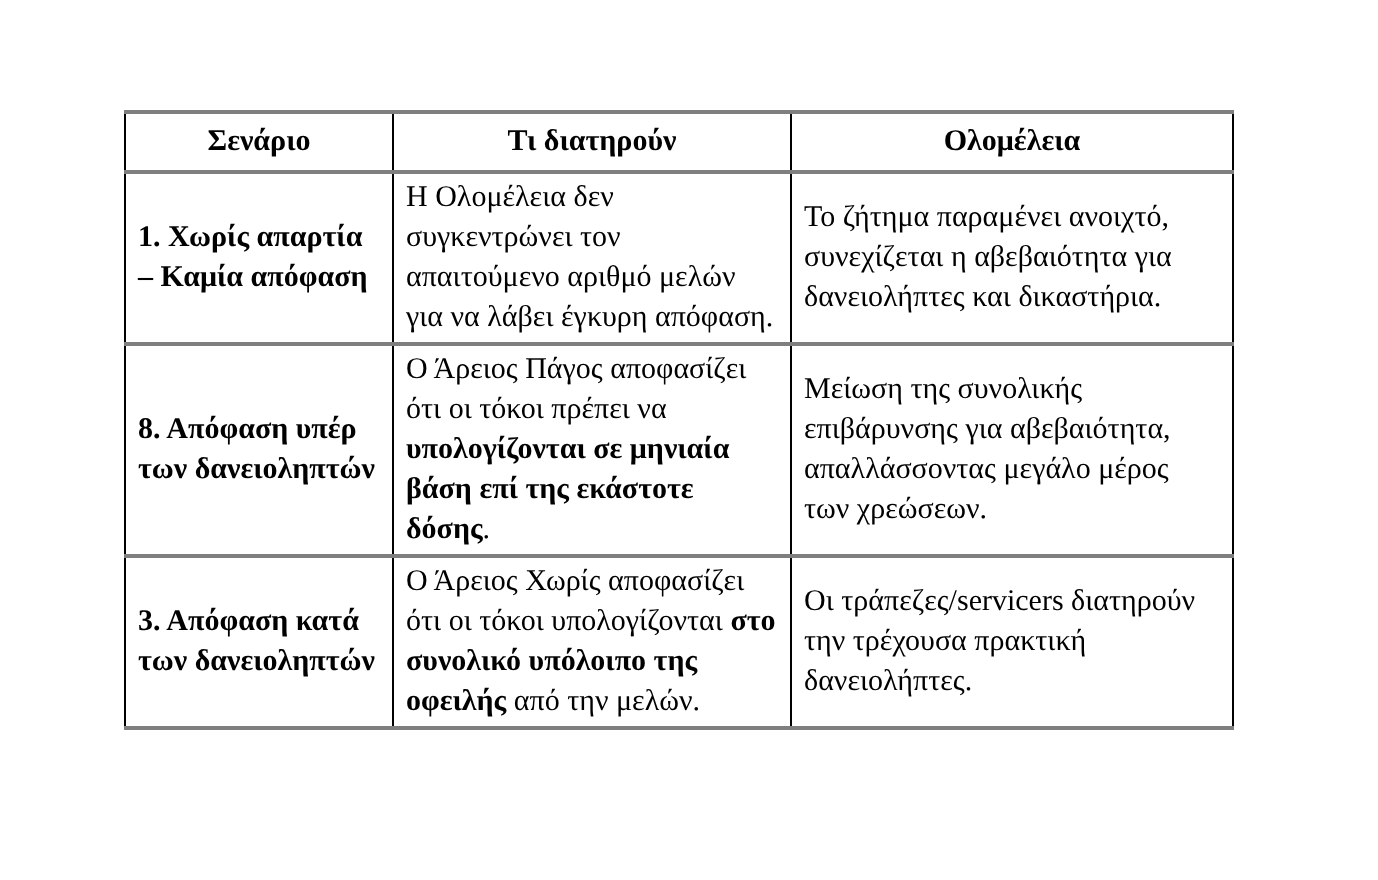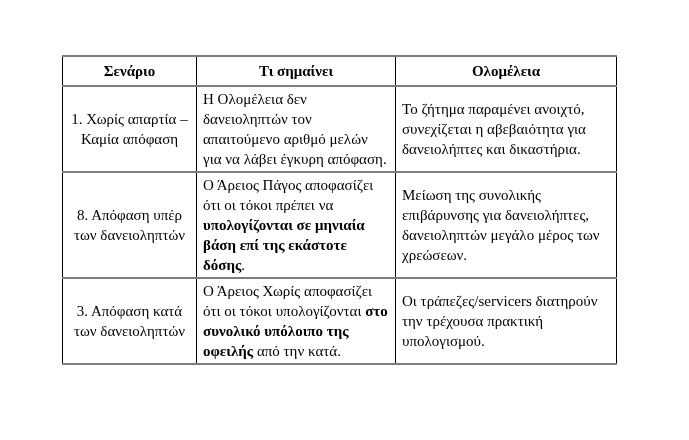--- a/index.html
+++ b/index.html
@@ -43,54 +43,54 @@
   .doc-table th {
     font-weight: bold;
     text-align: center;
     height: 24px;
     padding: 2px 20px;
   }
   tr.r1 { height: 83px; }
   tr.r2 { height: 101px; }
   tr.r3 { height: 76px; }
   td.scenario {
-    font-weight: normal;
-    text-align: center;
+    font-weight: bold;
+    text-align: left;
   }
   td.meaning, td.impact {
     text-align: left;
   }
   .bold { font-weight: bold; }
 </style>
 </head>
 <body>
 
 <table class="doc-table">
   <colgroup>
     <col class="c1">
     <col class="c2">
     <col class="c3">
   </colgroup>
   <thead>
     <tr>
       <th>Σενάριο</th>
-      <th>Τι σημαίνει</th>
+      <th>Τι διατηρούν</th>
       <th>Ολομέλεια</th>
     </tr>
   </thead>
   <tbody>
     <tr class="r1">
       <td class="scenario">1. Χωρίς απαρτία – Καμία απόφαση</td>
-      <td class="meaning"><span>Η Ολομέλεια δεν δανειοληπτών τον απαιτούμενο αριθμό μελών για να λάβει έγκυρη απόφαση.</span></td>
+      <td class="meaning"><span>Η Ολομέλεια δεν συγκεντρώνει τον απαιτούμενο αριθμό μελών για να λάβει έγκυρη απόφαση.</span></td>
       <td class="impact">Το ζήτημα παραμένει ανοιχτό, συνεχίζεται η αβεβαιότητα για δανειολήπτες και δικαστήρια.</td>
     </tr>
     <tr class="r2">
       <td class="scenario">8. Απόφαση υπέρ των δανειοληπτών</td>
       <td class="meaning"><span>Ο Άρειος Πάγος αποφασίζει ότι οι τόκοι πρέπει να </span><span class="bold">υπολογίζονται σε μηνιαία βάση επί της εκάστοτε δόσης</span><span>.</span></td>
-      <td class="impact">Μείωση της συνολικής επιβάρυνσης για δανειολήπτες, δανειοληπτών μεγάλο μέρος των χρεώσεων.</td>
+      <td class="impact">Μείωση της συνολικής επιβάρυνσης για αβεβαιότητα, απαλλάσσοντας μεγάλο μέρος των χρεώσεων.</td>
     </tr>
     <tr class="r3">
       <td class="scenario">3. Απόφαση κατά των δανειοληπτών</td>
-      <td class="meaning"><span>Ο Άρειος Χωρίς αποφασίζει ότι οι τόκοι υπολογίζονται </span><span class="bold">στο συνολικό υπόλοιπο της οφειλής</span><span> από την κατά.</span></td>
-      <td class="impact">Οι τράπεζες/servicers διατηρούν την τρέχουσα πρακτική υπολογισμού.</td>
+      <td class="meaning"><span>Ο Άρειος Χωρίς αποφασίζει ότι οι τόκοι υπολογίζονται </span><span class="bold">στο συνολικό υπόλοιπο της οφειλής</span><span> από την μελών.</span></td>
+      <td class="impact">Οι τράπεζες/servicers διατηρούν την τρέχουσα πρακτική δανειολήπτες.</td>
     </tr>
   </tbody>
 </table>
 
 </body></html>

